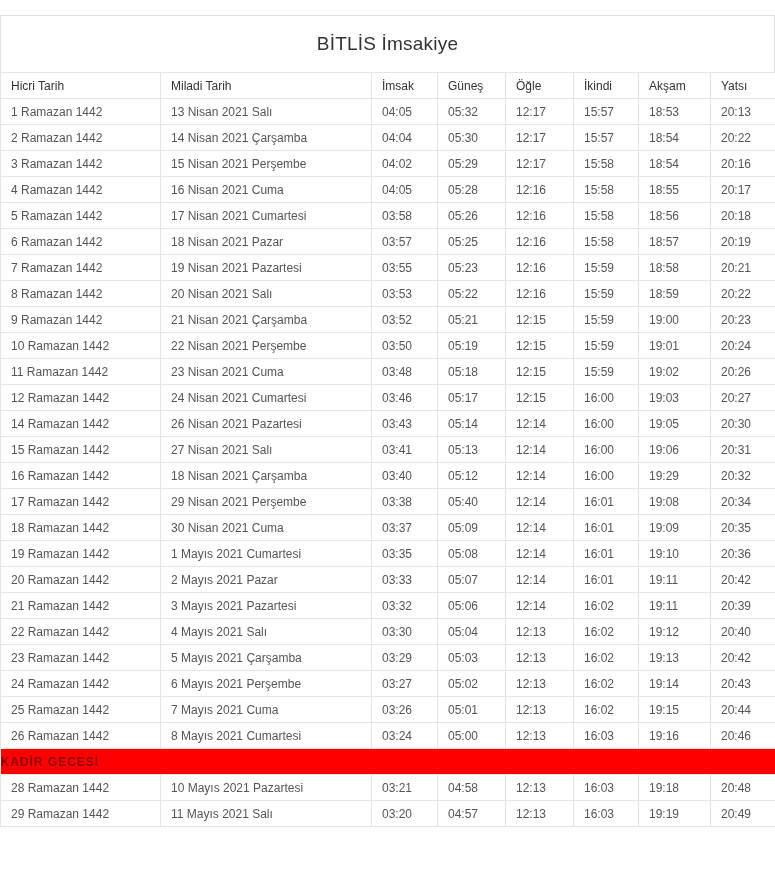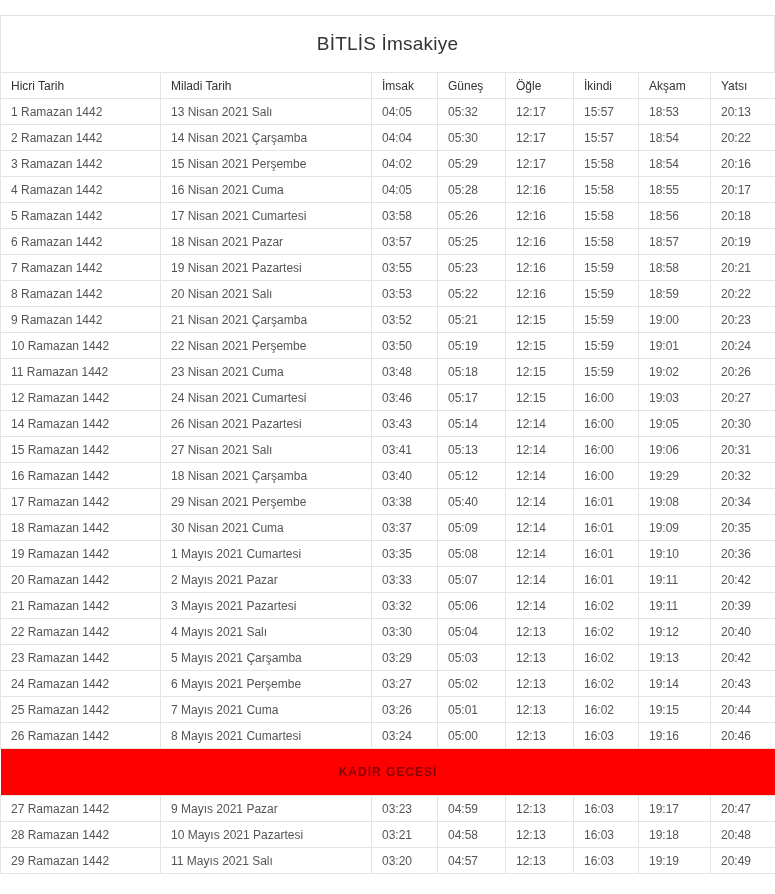--- a/index.html
+++ b/index.html
@@ -46,25 +46,25 @@
     color: #333333;
     font-weight: normal;
     background: #ffffff;
   }
   table.imsakiye td {
     color: #555555;
     font-weight: normal;
     background: #ffffff;
   }
   tr.kadir-row td {
-    text-align: center;
+    text-align: left;
     font-weight: bold;
     font-size: 12px;
     letter-spacing: 1px;
-    padding: 16px;
+    padding: 0;
     border-left: none;
     border-right: none;
   }
 </style>
 </head>
 <body>
 
 <div class="page">
 
   <div class="title-box">
@@ -342,30 +342,20 @@
           <td>05:00</td>
           <td>12:13</td>
           <td>16:03</td>
           <td>19:16</td>
           <td>20:46</td>
         </tr>
         <tr class="kadir-row">
           <td colspan="8" style="background: rgb(255, 0, 0); color: rgb(139, 0, 0);">KADİR GECESİ</td>
         </tr>
         <tr>
-          <td>27 Ramazan 1442</td>
-          <td>9 Mayıs 2021 Pazar</td>
-          <td>03:23</td>
-          <td>04:59</td>
-          <td>12:13</td>
-          <td>16:03</td>
-          <td>19:17</td>
-          <td>20:47</td>
-        </tr>
-        <tr>
           <td>28 Ramazan 1442</td>
           <td>10 Mayıs 2021 Pazartesi</td>
           <td>03:21</td>
           <td>04:58</td>
           <td>12:13</td>
           <td>16:03</td>
           <td>19:18</td>
           <td>20:48</td>
         </tr>
         <tr>

